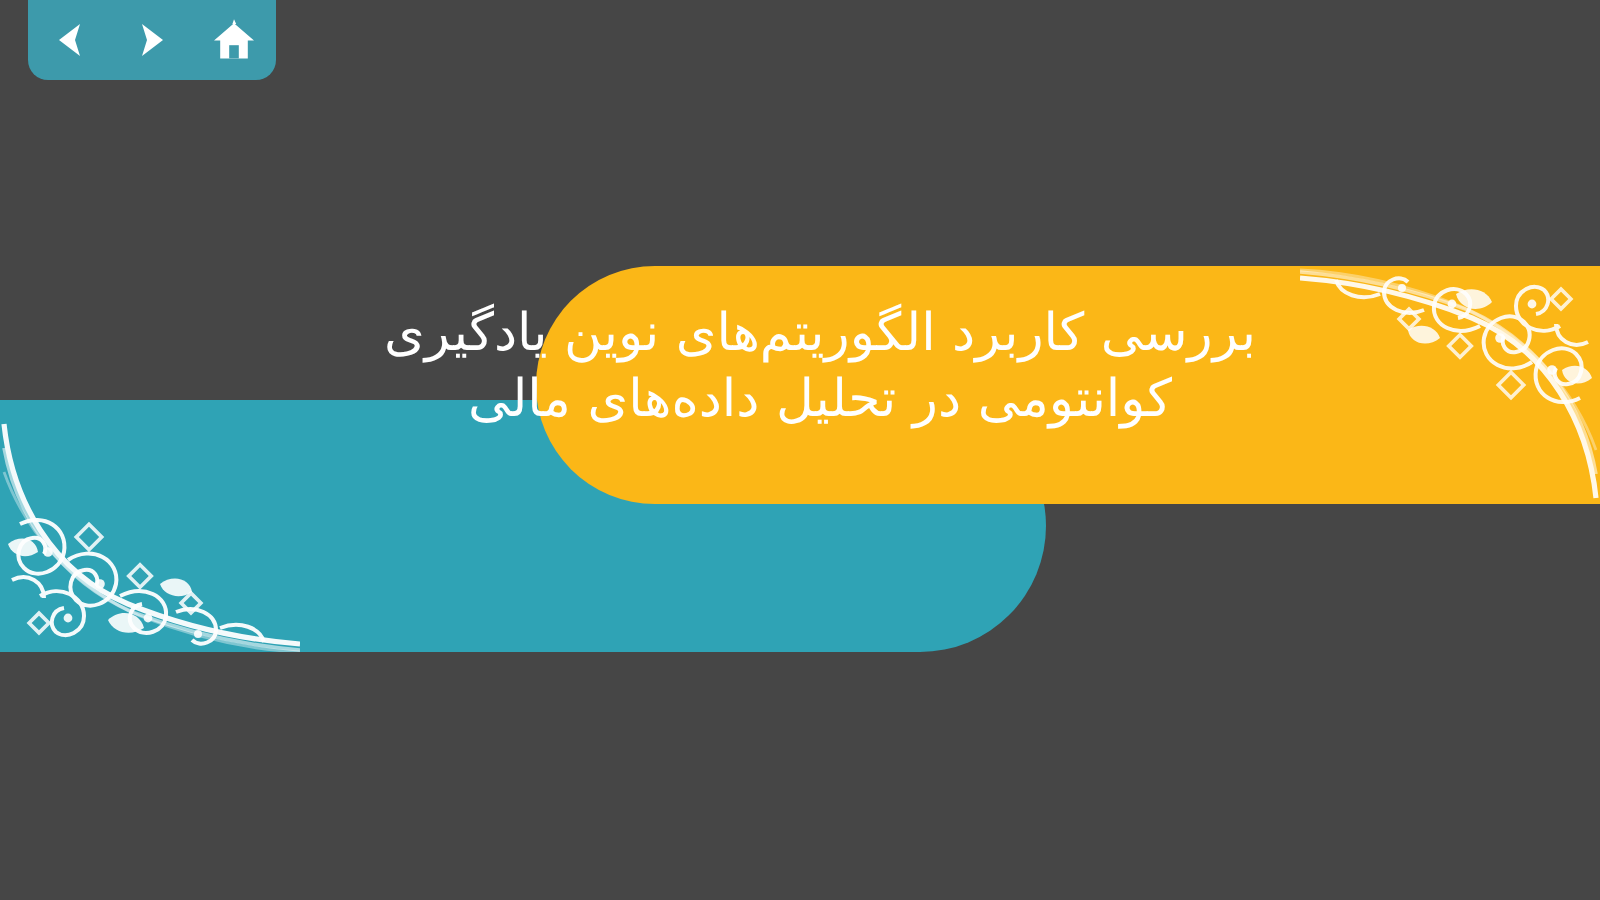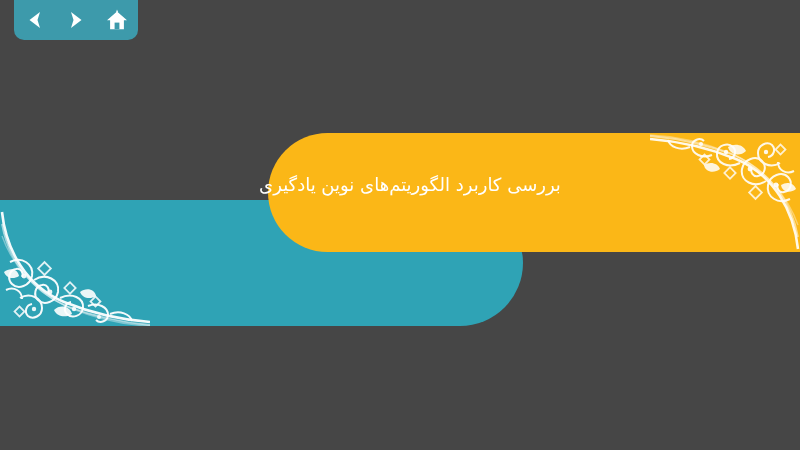--- a/index.html
+++ b/index.html
@@ -81,27 +81,27 @@
     right: 0;
     top: 0;
     width: 150px;
     height: 122px;
   }
 
   
   #title-block {
     position: absolute;
     right: 130px;
-    top: 168px;
+    top: 151px;
     width: 520px;
     text-align: center;
     direction: rtl;
     color: #FFFFFF;
     font-family: "DejaVu Sans", sans-serif;
-    font-size: 18px;
+    font-size: 26px;
     line-height: 33px;
     font-weight: 400;
     white-space: nowrap;
     pointer-events: none;
   }
   .title-line { display: block; }
 </style>
 </head>
 <body>
 
@@ -210,15 +210,16 @@
           <path d="M96 18 C90 24 80 22 78 14 C84 10 93 11 96 18 Z"></path>
           <path d="M70 36 C64 41 55 39 54 32 C60 28 68 30 70 36 Z"></path>
           <path d="M146 56 C140 61 132 59 131 52 C137 48 144 50 146 56 Z"></path>
         </g>
       </svg>
     </div>
   </div>
 
   <div id="title-block">
     <span class="title-line">بررسی کاربرد الگوریتم‌های نوین یادگیری</span>
+    <span class="title-line">کوانتومی در تحلیل داده‌های مالی</span>
   </div>
 
 </div>
 
 </body></html>

